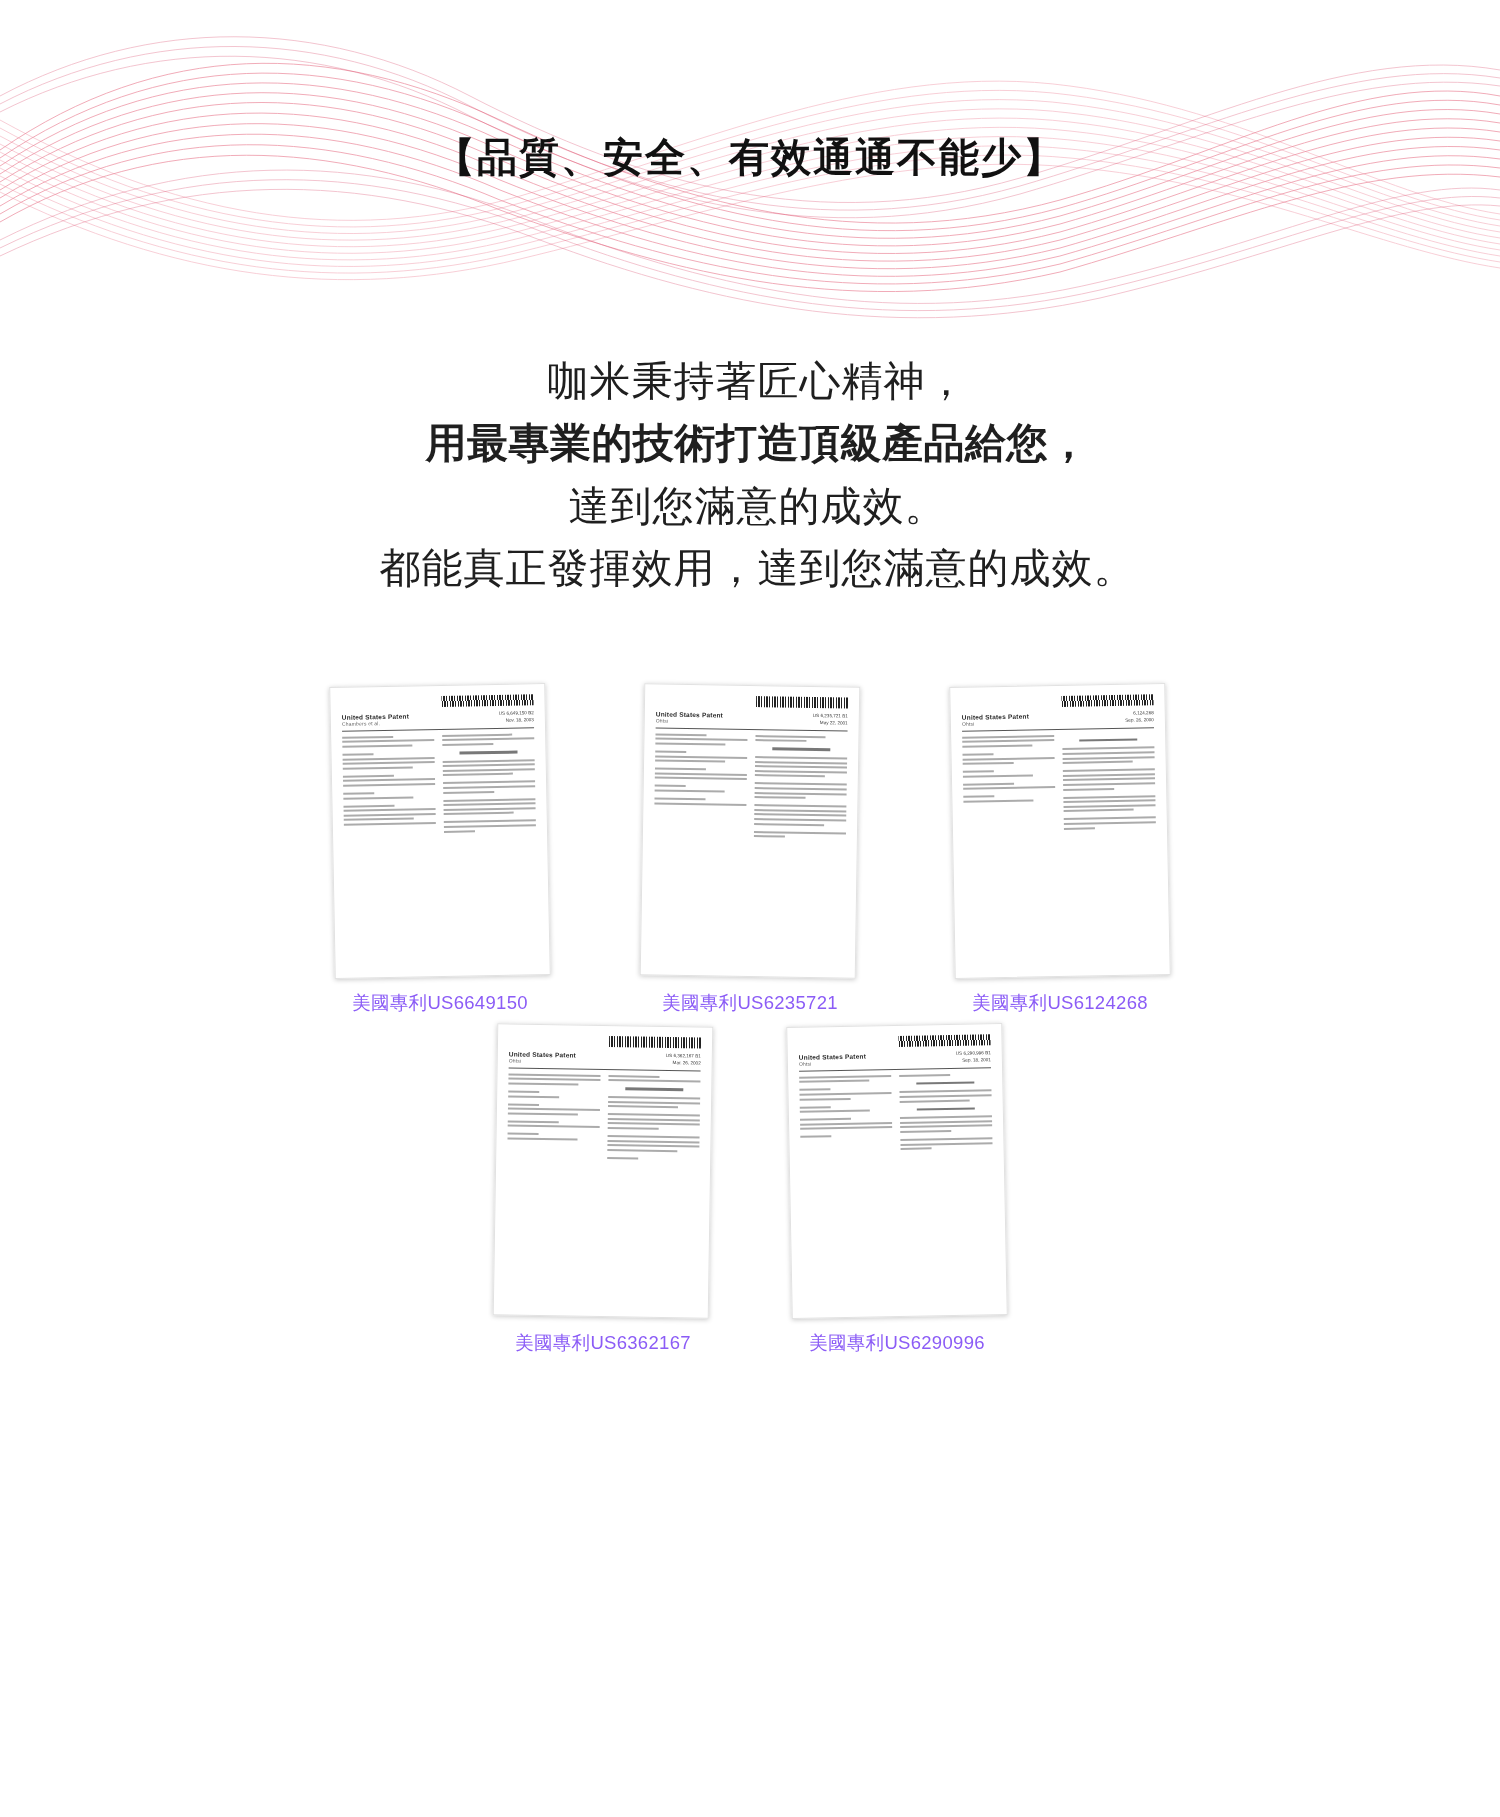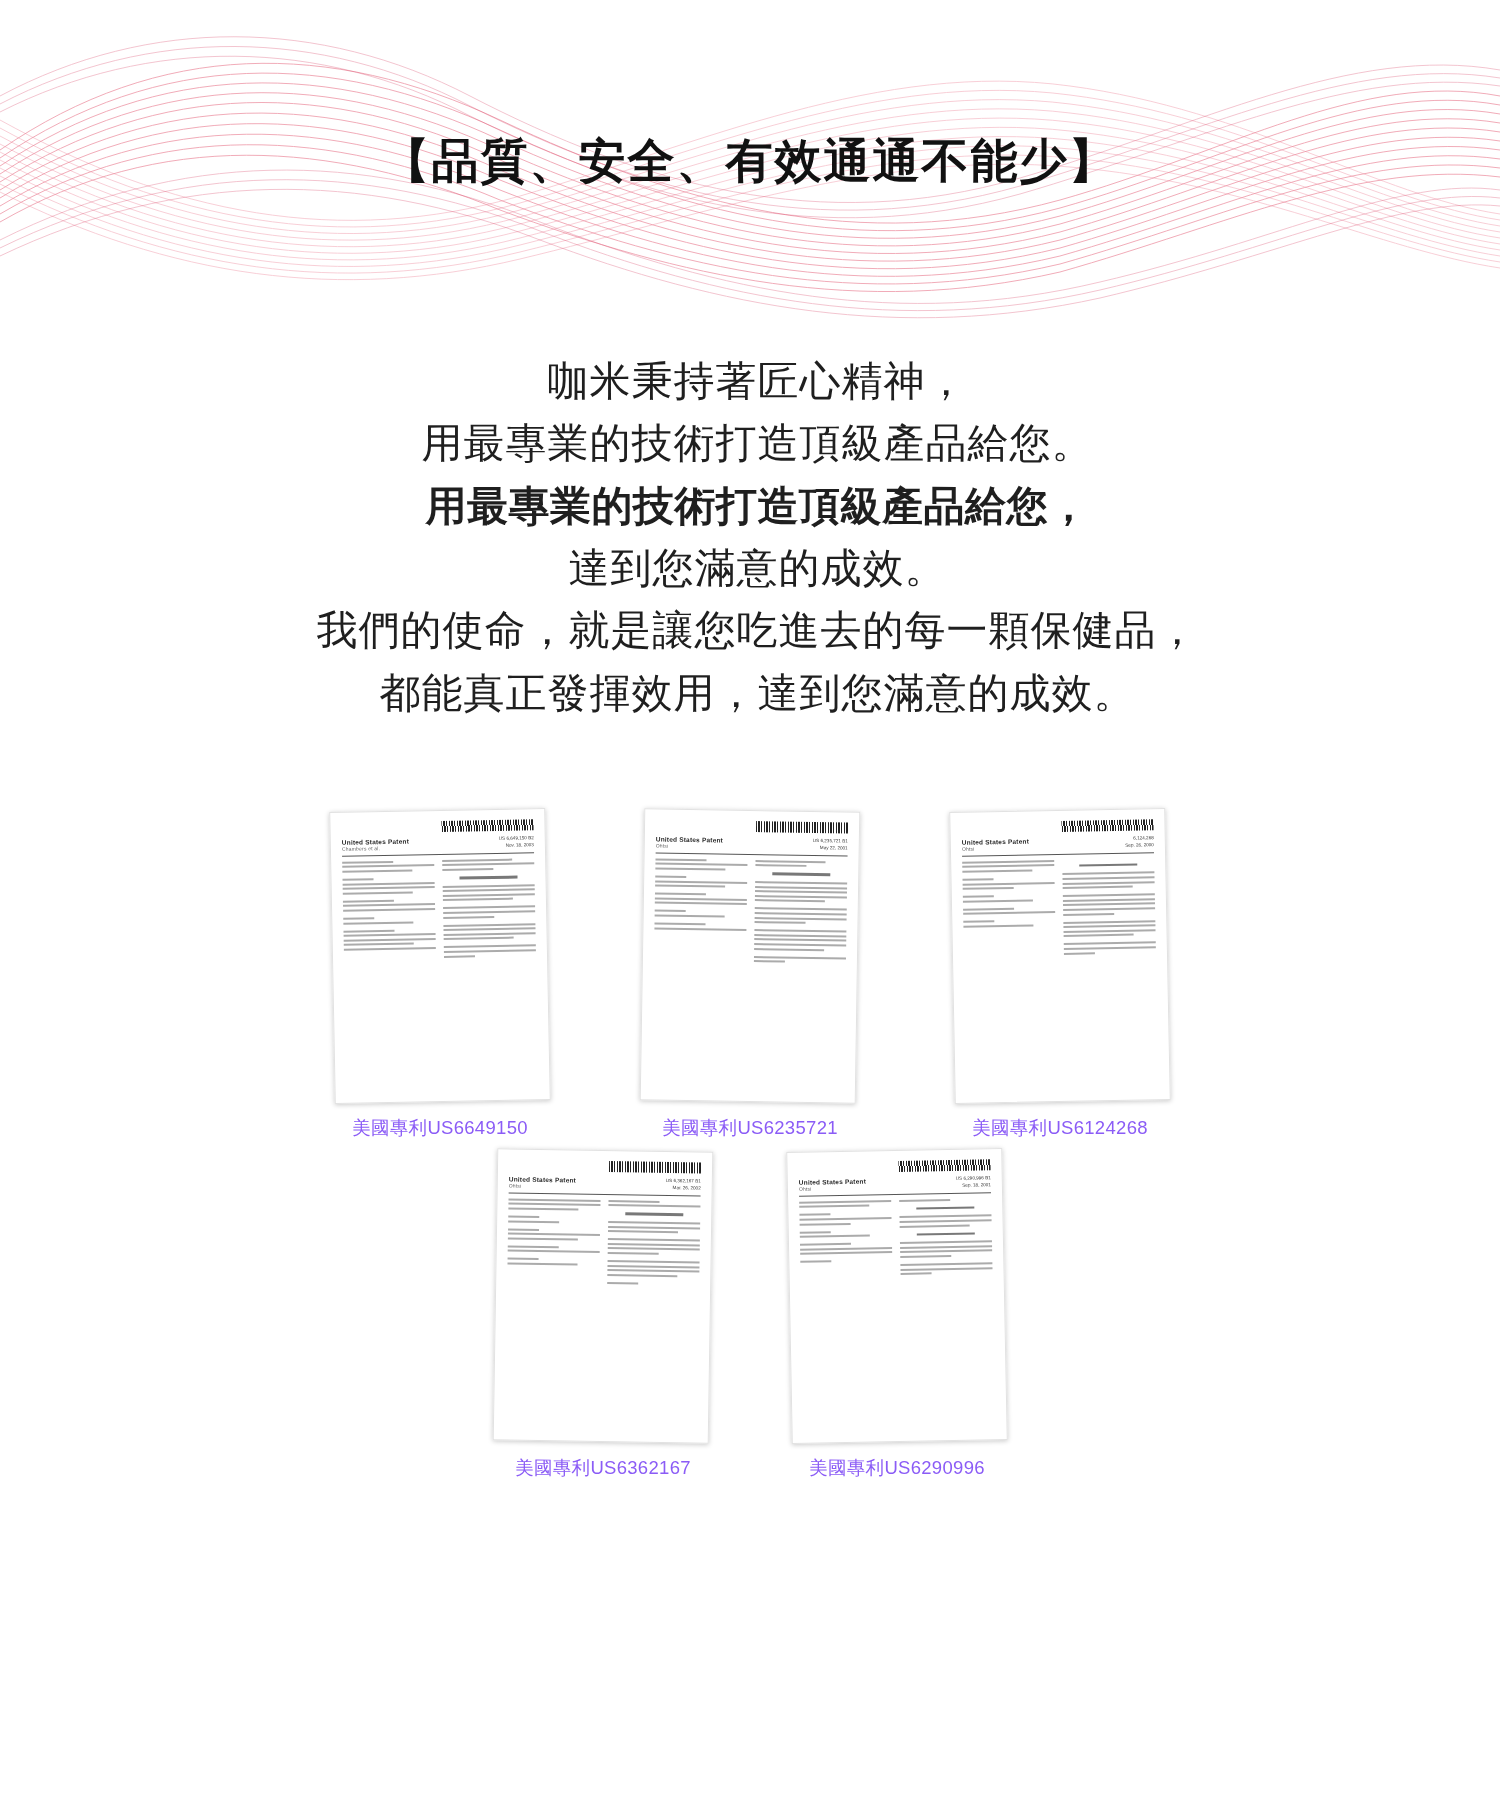--- a/index.html
+++ b/index.html
@@ -28,21 +28,21 @@
     left: 0;
     width: 1500px;
     height: 330px;
   }
   .hero-title {
     position: absolute;
     left: 0;
     right: 0;
     top: 135px;
     text-align: center;
-    font-size: 47px;
+    font-size: 40px;
     font-weight: bold;
     letter-spacing: 2px;
     color: #111111;
     line-height: 1.1;
     white-space: nowrap;
   }
 
   
   .copy {
     margin-top: 20px;
@@ -203,24 +203,22 @@
       <path d="M0,240 C180,150 360,150 540,222 C720,292 900,330 1100,282 C1280,240 1400,176 1500,190"></path>
       <path d="M0,248 C180,160 360,160 540,231 C720,300 900,336 1100,290 C1280,248 1400,186 1500,198"></path>
       <path d="M0,256 C180,170 360,170 540,240 C720,308 900,342 1100,298 C1280,256 1400,196 1500,206"></path>
     </g>
   </svg>
   <div class="hero-title">【品質、安全、有效通通不能少】</div>
 </div>
 
 <div class="copy">
   <span class="line">咖米秉持著匠心精神，</span>
-  <span class="line">用最專業的技術打造頂級產品給您。</span>
   <span class="line bold">用最專業的技術打造頂級產品給您，</span>
   <span class="line">達到您滿意的成效。</span>
-  <span class="line">我們的使命，就是讓您吃進去的每一顆保健品，</span>
   <span class="line">都能真正發揮效用，達到您滿意的成效。</span>
 </div>
 
 <div class="patents">
 
   <div class="patent-row row-1">
 
     <div class="patent tilt-left">
       <div class="patent-doc">
         <div class="doc-inner">

